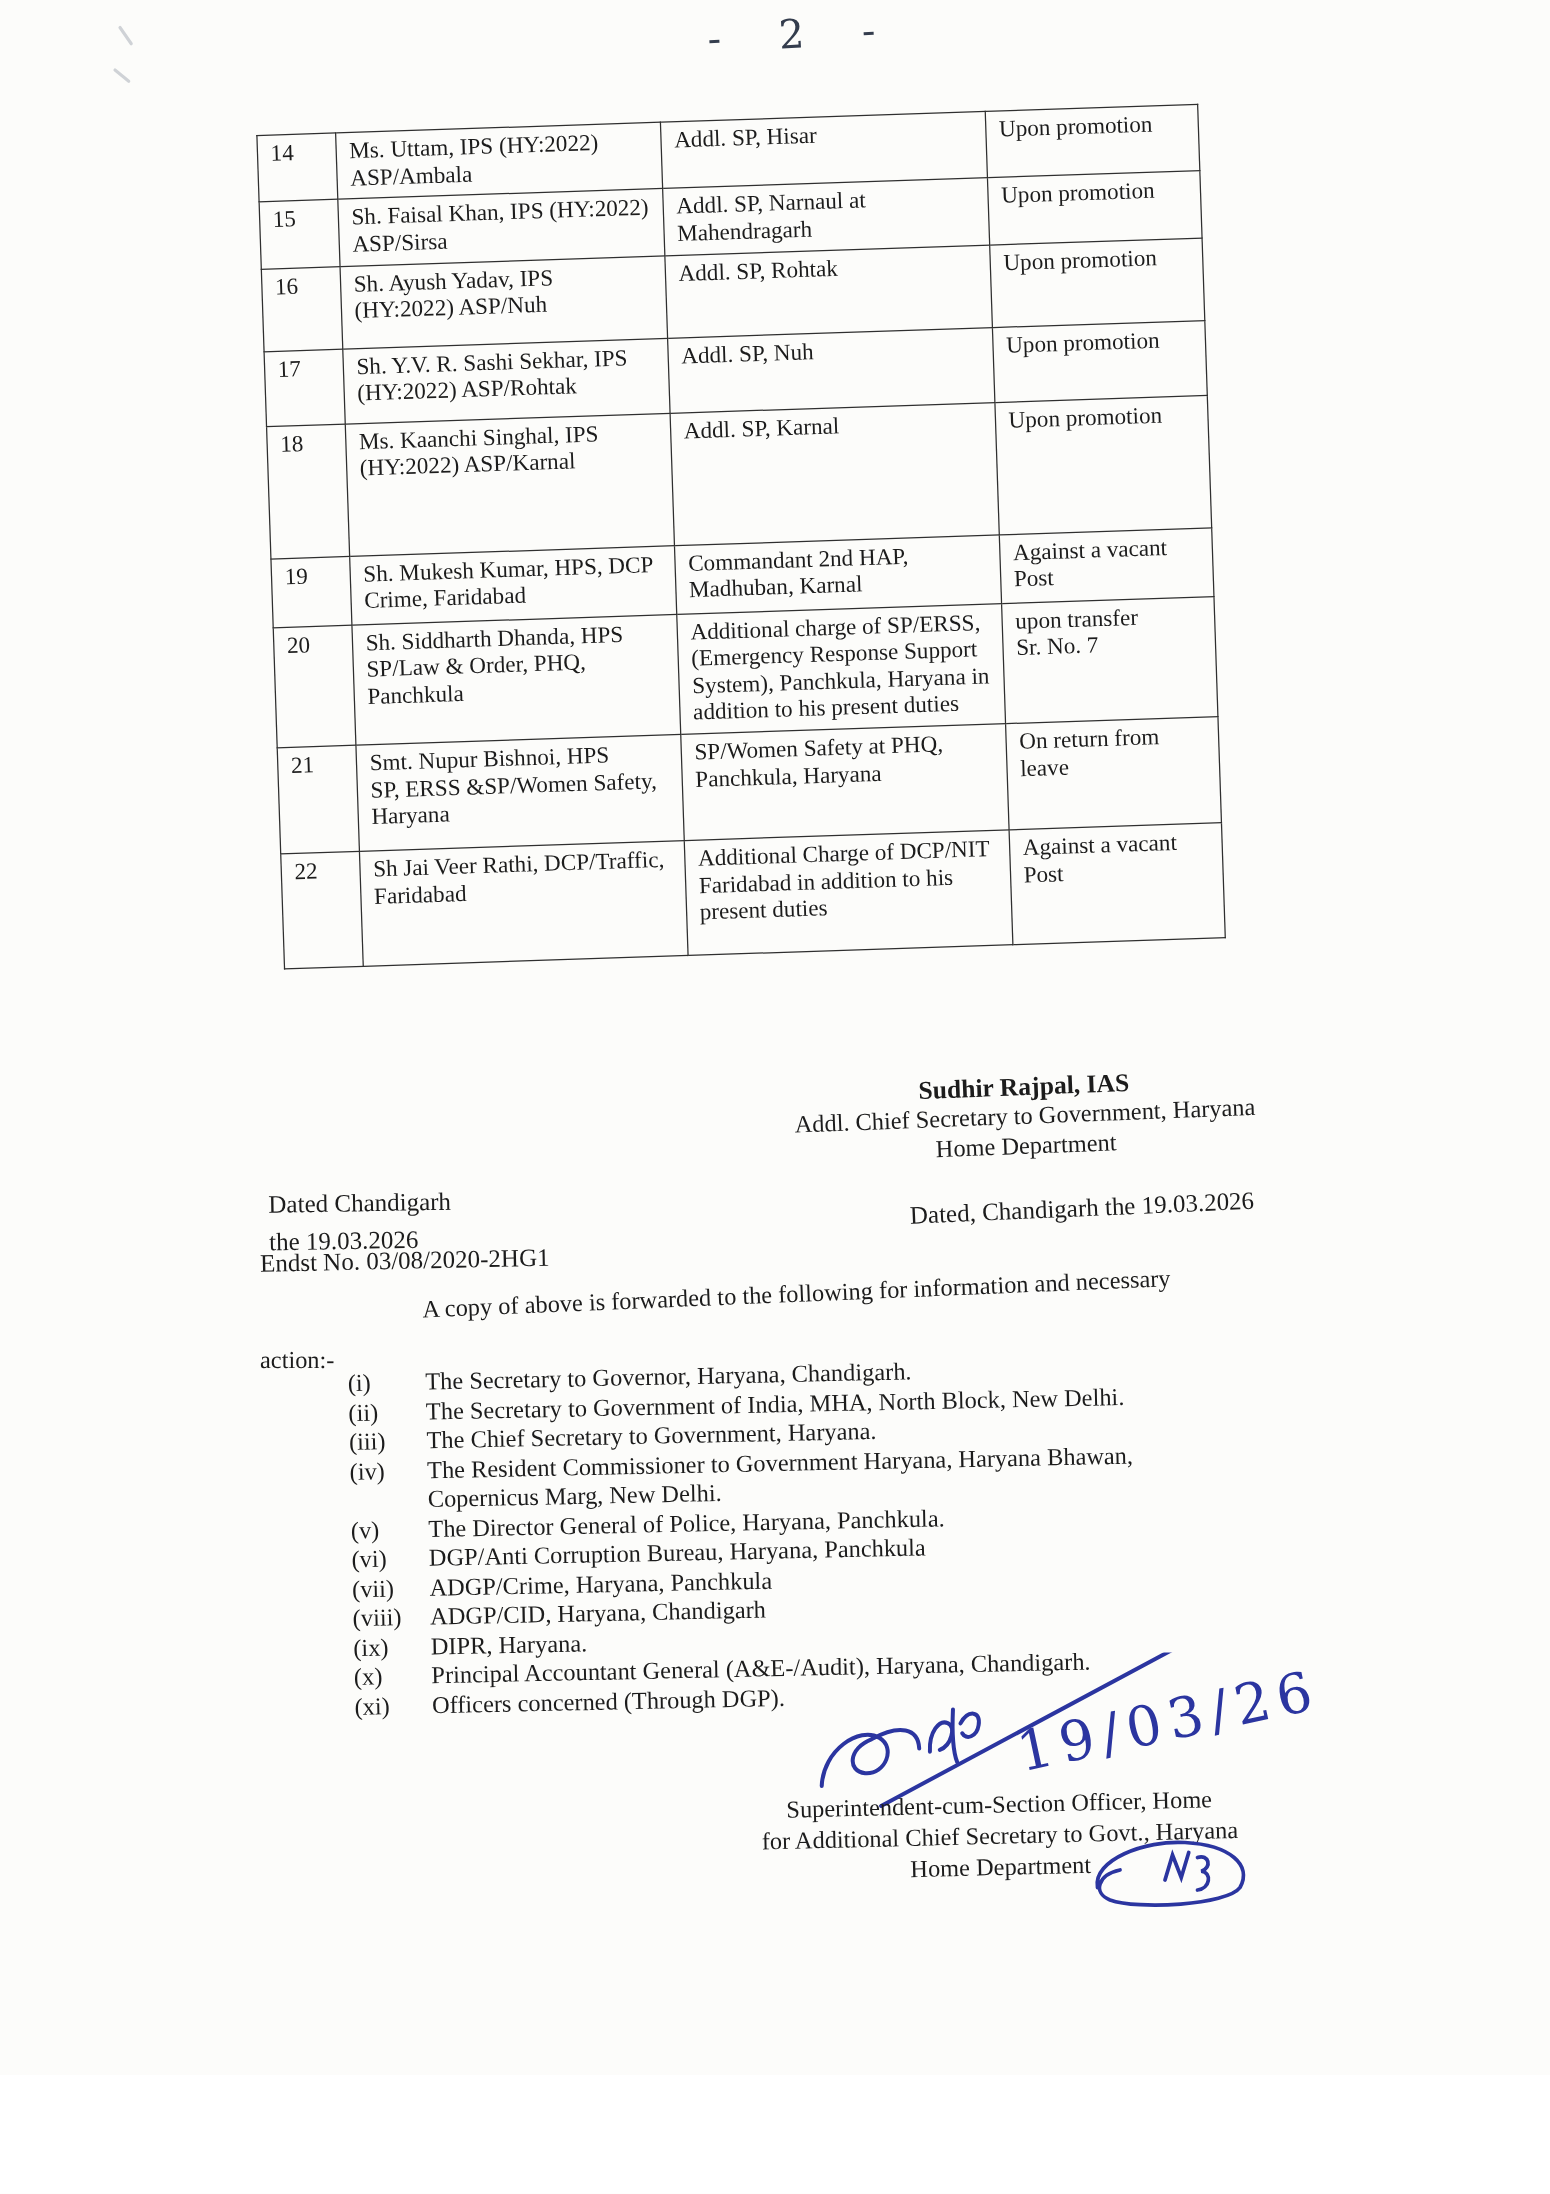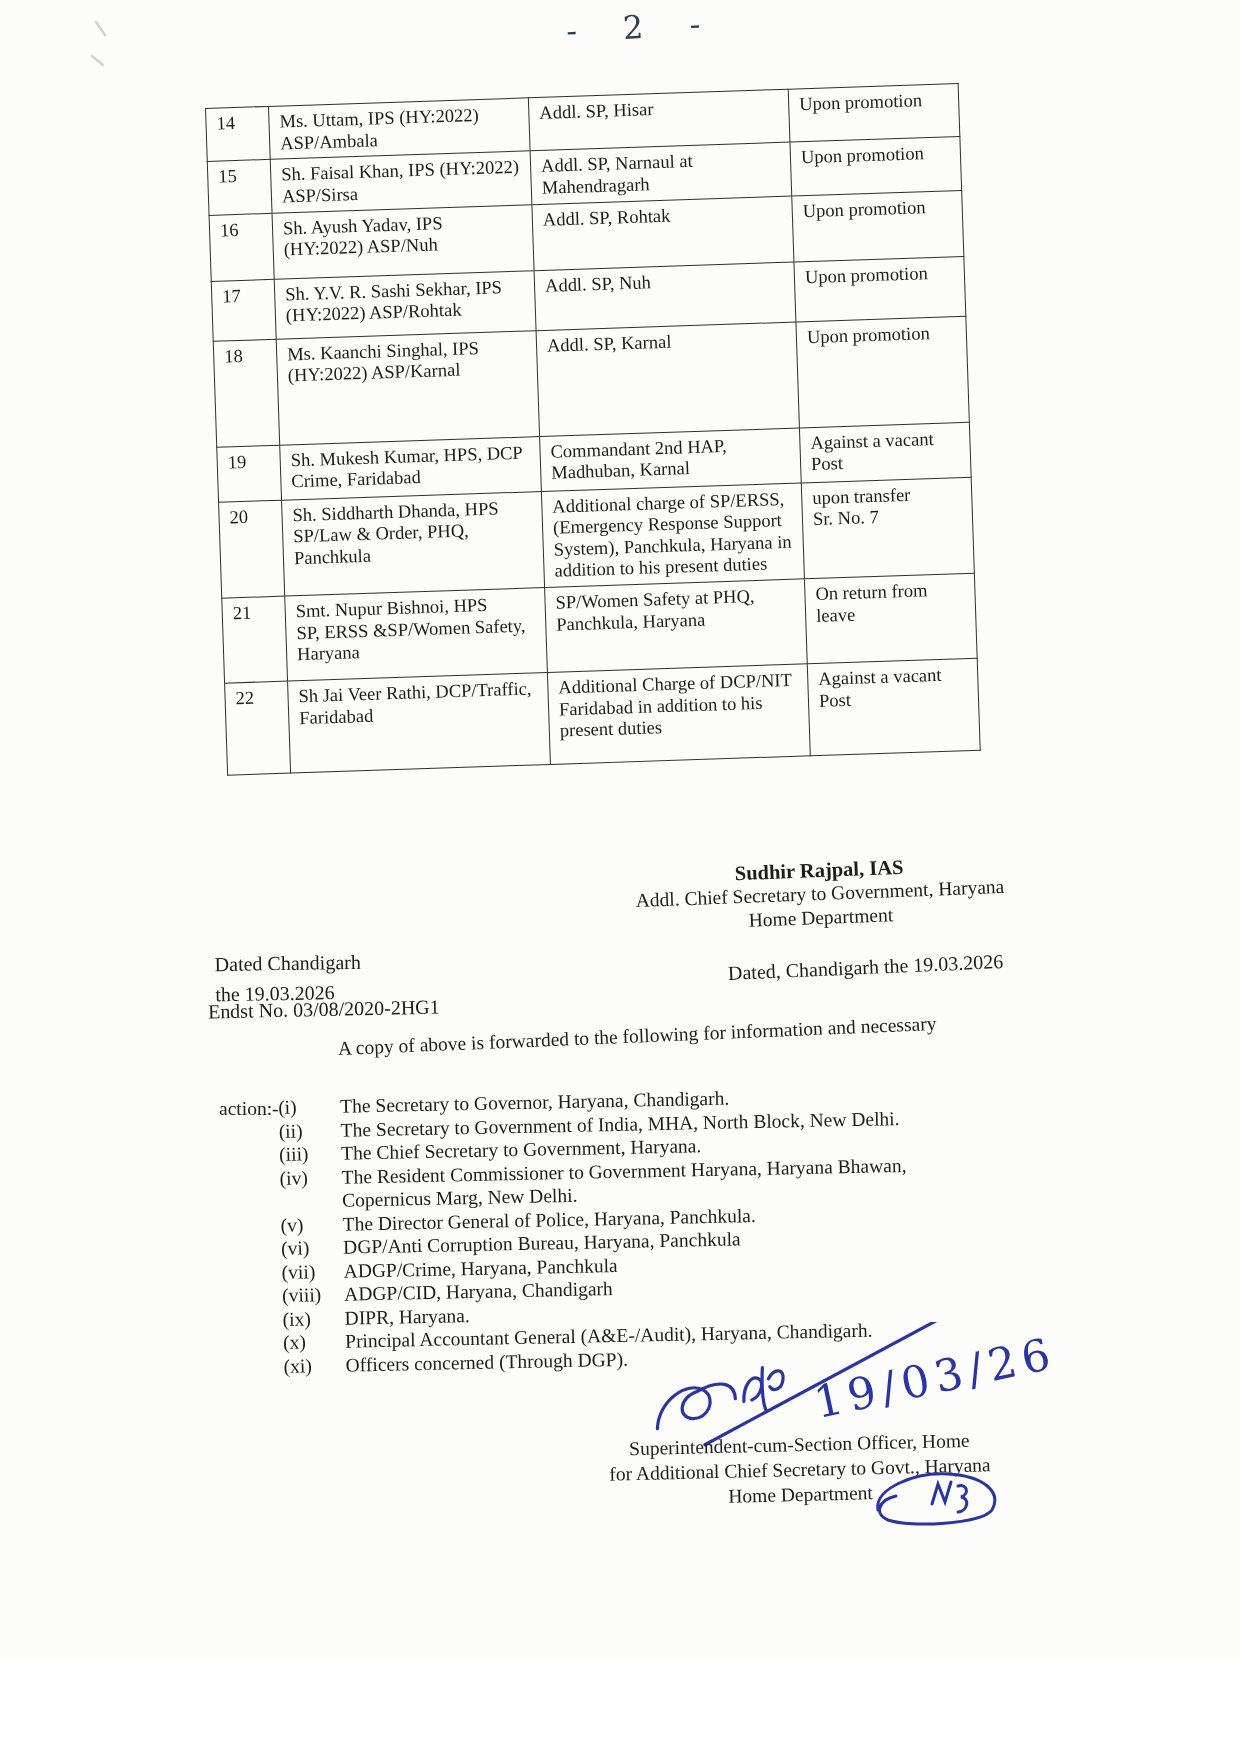--- a/index.html
+++ b/index.html
@@ -58,21 +58,21 @@
   }
   .endst{
     position:absolute; left:208px; top:998px;
     font-size:20px; transform:rotate(-1.2deg);
   }
   .fwd1{
     position:absolute; left:338px; top:1038px;
     font-size:19.5px; transform:rotate(-2.4deg); transform-origin:0 50%;
   }
   .fwd2{
-    position:absolute; left:219px; top:1078px; font-size:19.5px;margin-top:20px;
+    position:absolute; left:208px; top:1078px; font-size:19.5px;
   }
 
   
   .dist{
     position:absolute; left:278px; top:1096px;
     transform:rotate(-1.2deg); transform-origin:0 0;
     font-size:19.5px;
   }
   .dist-item{display:flex; line-height:23.5px;}
   .dist-num{width:62px; flex:none;}

